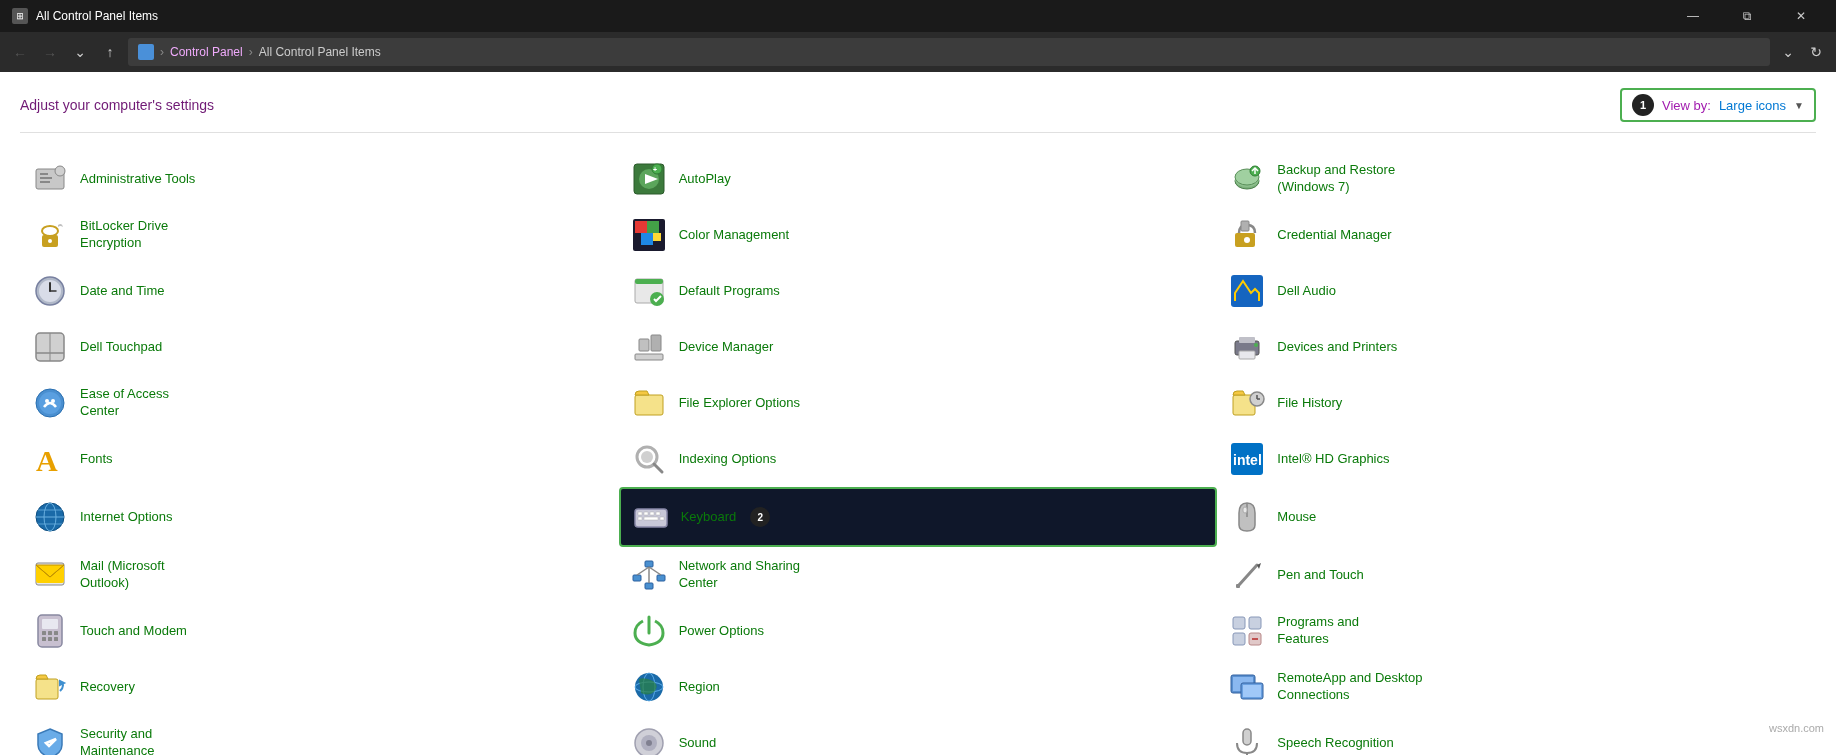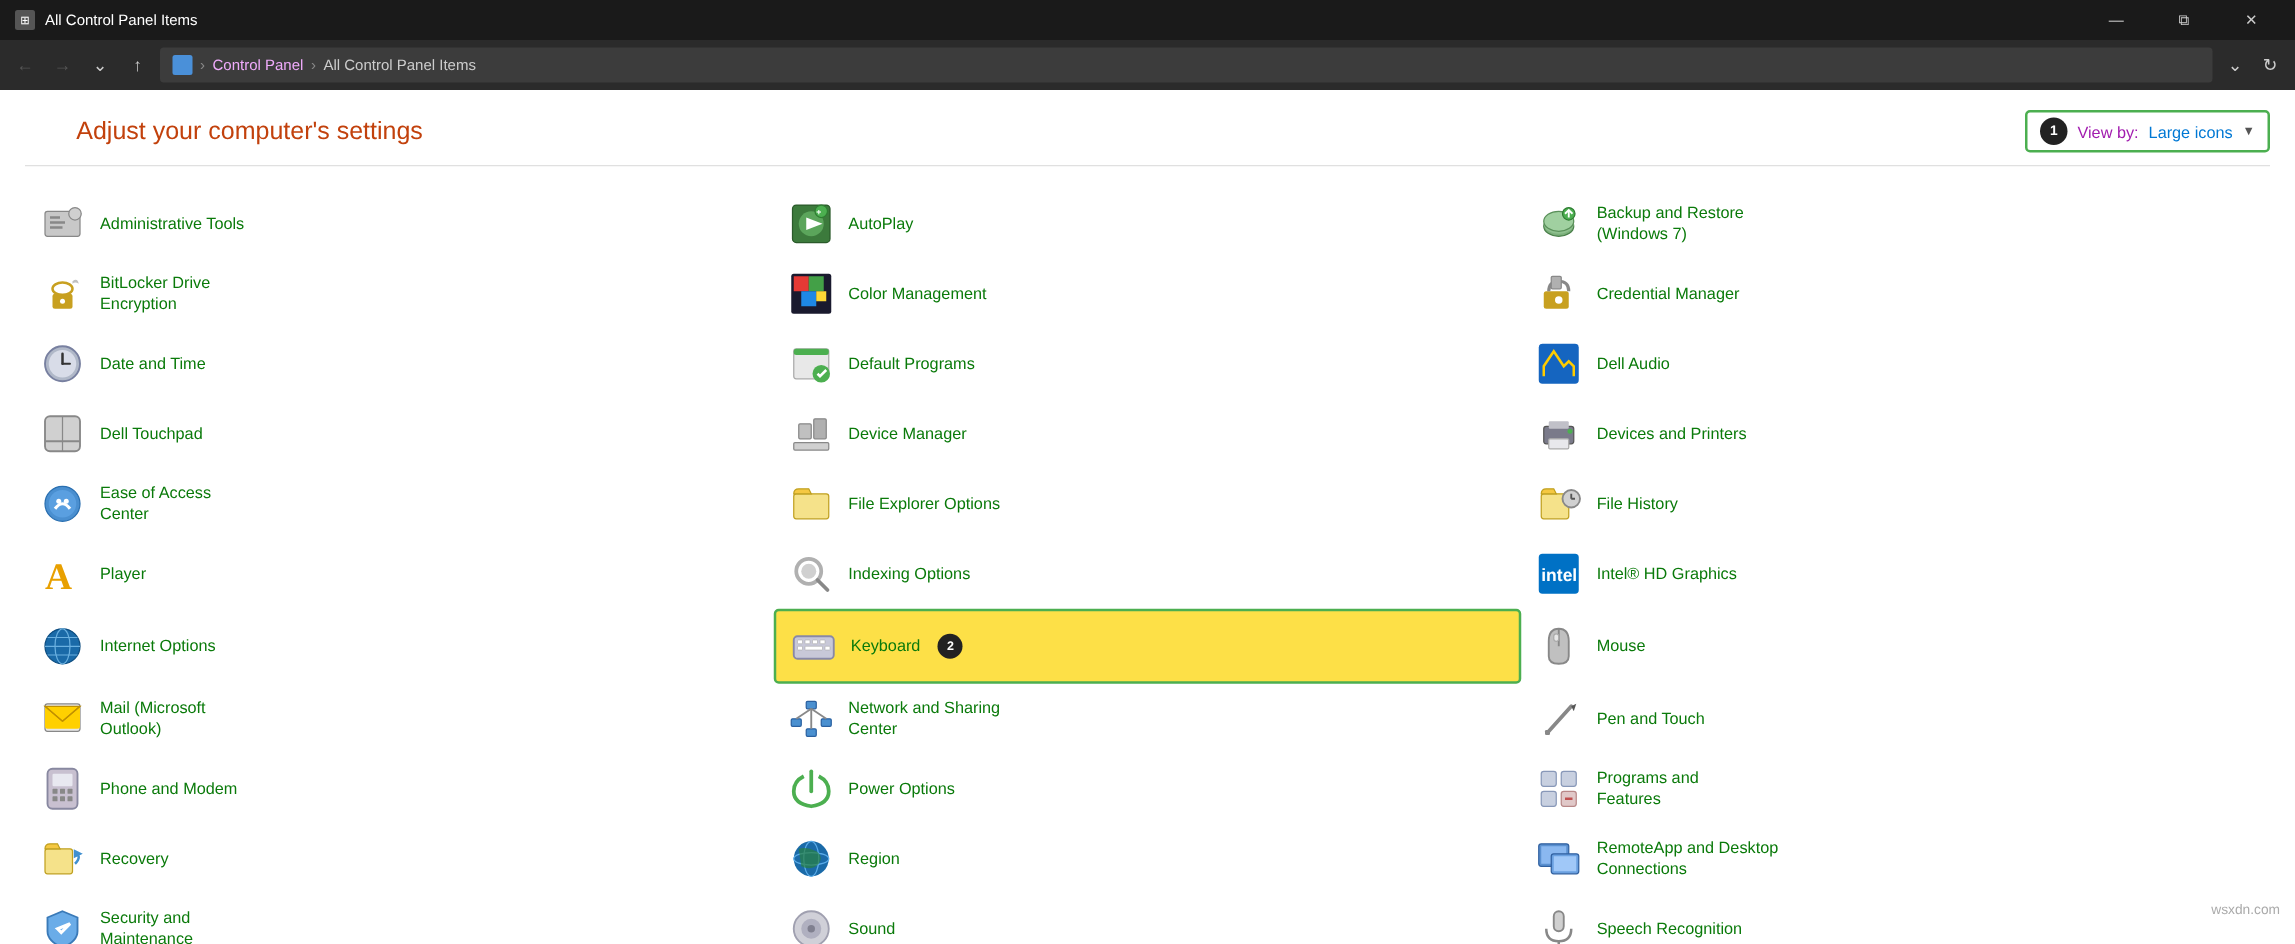--- a/index.html
+++ b/index.html
@@ -82,24 +82,23 @@
     
     .header-row {
       display: flex;
       align-items: center;
       justify-content: space-between;
       margin-bottom: 18px;
       padding-bottom: 10px;
       border-bottom: 1px solid #e0e0e0;
     }
     .page-title {
-      color: #c2410c;
-      font-size: 20px;
+      color: #701a75;
+      font-size: 14px;
       font-weight: normal;
-      margin-left: 41px;
     }
     .view-by-container {
       display: flex;
       align-items: center;
       gap: 8px;
       border: 2px solid #4caf50;
       border-radius: 4px;
       padding: 4px 10px;
     }
     .badge-circle {
@@ -125,21 +124,21 @@
     .item {
       display: flex;
       align-items: center;
       gap: 10px;
       padding: 8px 10px;
       cursor: pointer;
       border-radius: 3px;
       min-height: 56px;
     }
     .item.highlighted {
-      background: #fde047;
+      background: #0f172a;
       border: 2px solid #4caf50;
       border-radius: 4px;
     }
     .item-icon {
       width: 40px; height: 40px;
       flex-shrink: 0;
       display: flex; align-items: center; justify-content: center;
       font-size: 28px;
     }
     .item-label {
@@ -394,21 +393,21 @@
       <span class="item-label">File History</span>
     </div>
 
 
     <div class="item">
       <div class="item-icon">
         <svg width="36" height="36" viewBox="0 0 36 36">
             <text x="4" y="30" font-size="30" font-family="serif" fill="#e8a000" font-weight="bold">A</text>
           </svg>
       </div>
-      <span class="item-label">Player</span>
+      <span class="item-label">Fonts</span>
     </div>
 
     <div class="item">
       <div class="item-icon">
         <svg width="36" height="36" viewBox="0 0 36 36">
             <circle cx="16" cy="16" r="10" fill="none" stroke="#b0b0b0" stroke-width="3"></circle>
             <line x1="23" y1="23" x2="31" y2="31" stroke="#888" stroke-width="3" stroke-linecap="round"></line>
             <circle cx="16" cy="16" r="6" fill="#d0d0d0"></circle>
           </svg>
       </div>
@@ -512,21 +511,21 @@
             <rect x="6" y="2" width="24" height="32" rx="4" fill="#c8c0d0" stroke="#8888a0" stroke-width="1.5"></rect>
             <rect x="10" y="6" width="16" height="10" rx="1" fill="#e8e8f0"></rect>
             <rect x="10" y="18" width="4" height="4" rx="0.5" fill="#888"></rect>
             <rect x="16" y="18" width="4" height="4" rx="0.5" fill="#888"></rect>
             <rect x="22" y="18" width="4" height="4" rx="0.5" fill="#888"></rect>
             <rect x="10" y="24" width="4" height="4" rx="0.5" fill="#888"></rect>
             <rect x="16" y="24" width="4" height="4" rx="0.5" fill="#888"></rect>
             <rect x="22" y="24" width="4" height="4" rx="0.5" fill="#888"></rect>
           </svg>
       </div>
-      <span class="item-label">Phone and Modem</span>
+      <span class="item-label">Touch and Modem</span>
     </div>
 
     <div class="item">
       <div class="item-icon">
         <svg width="36" height="36" viewBox="0 0 36 36">
             <path d="M12 8 Q4 12 4 20 Q4 30 18 32 Q32 30 32 20 Q32 12 24 8" fill="none" stroke="#4caf50" stroke-width="3"></path>
             <line x1="18" y1="4" x2="18" y2="20" stroke="#4caf50" stroke-width="3" stroke-linecap="round"></line>
           </svg>
       </div>
       <span class="item-label">Power Options</span>

